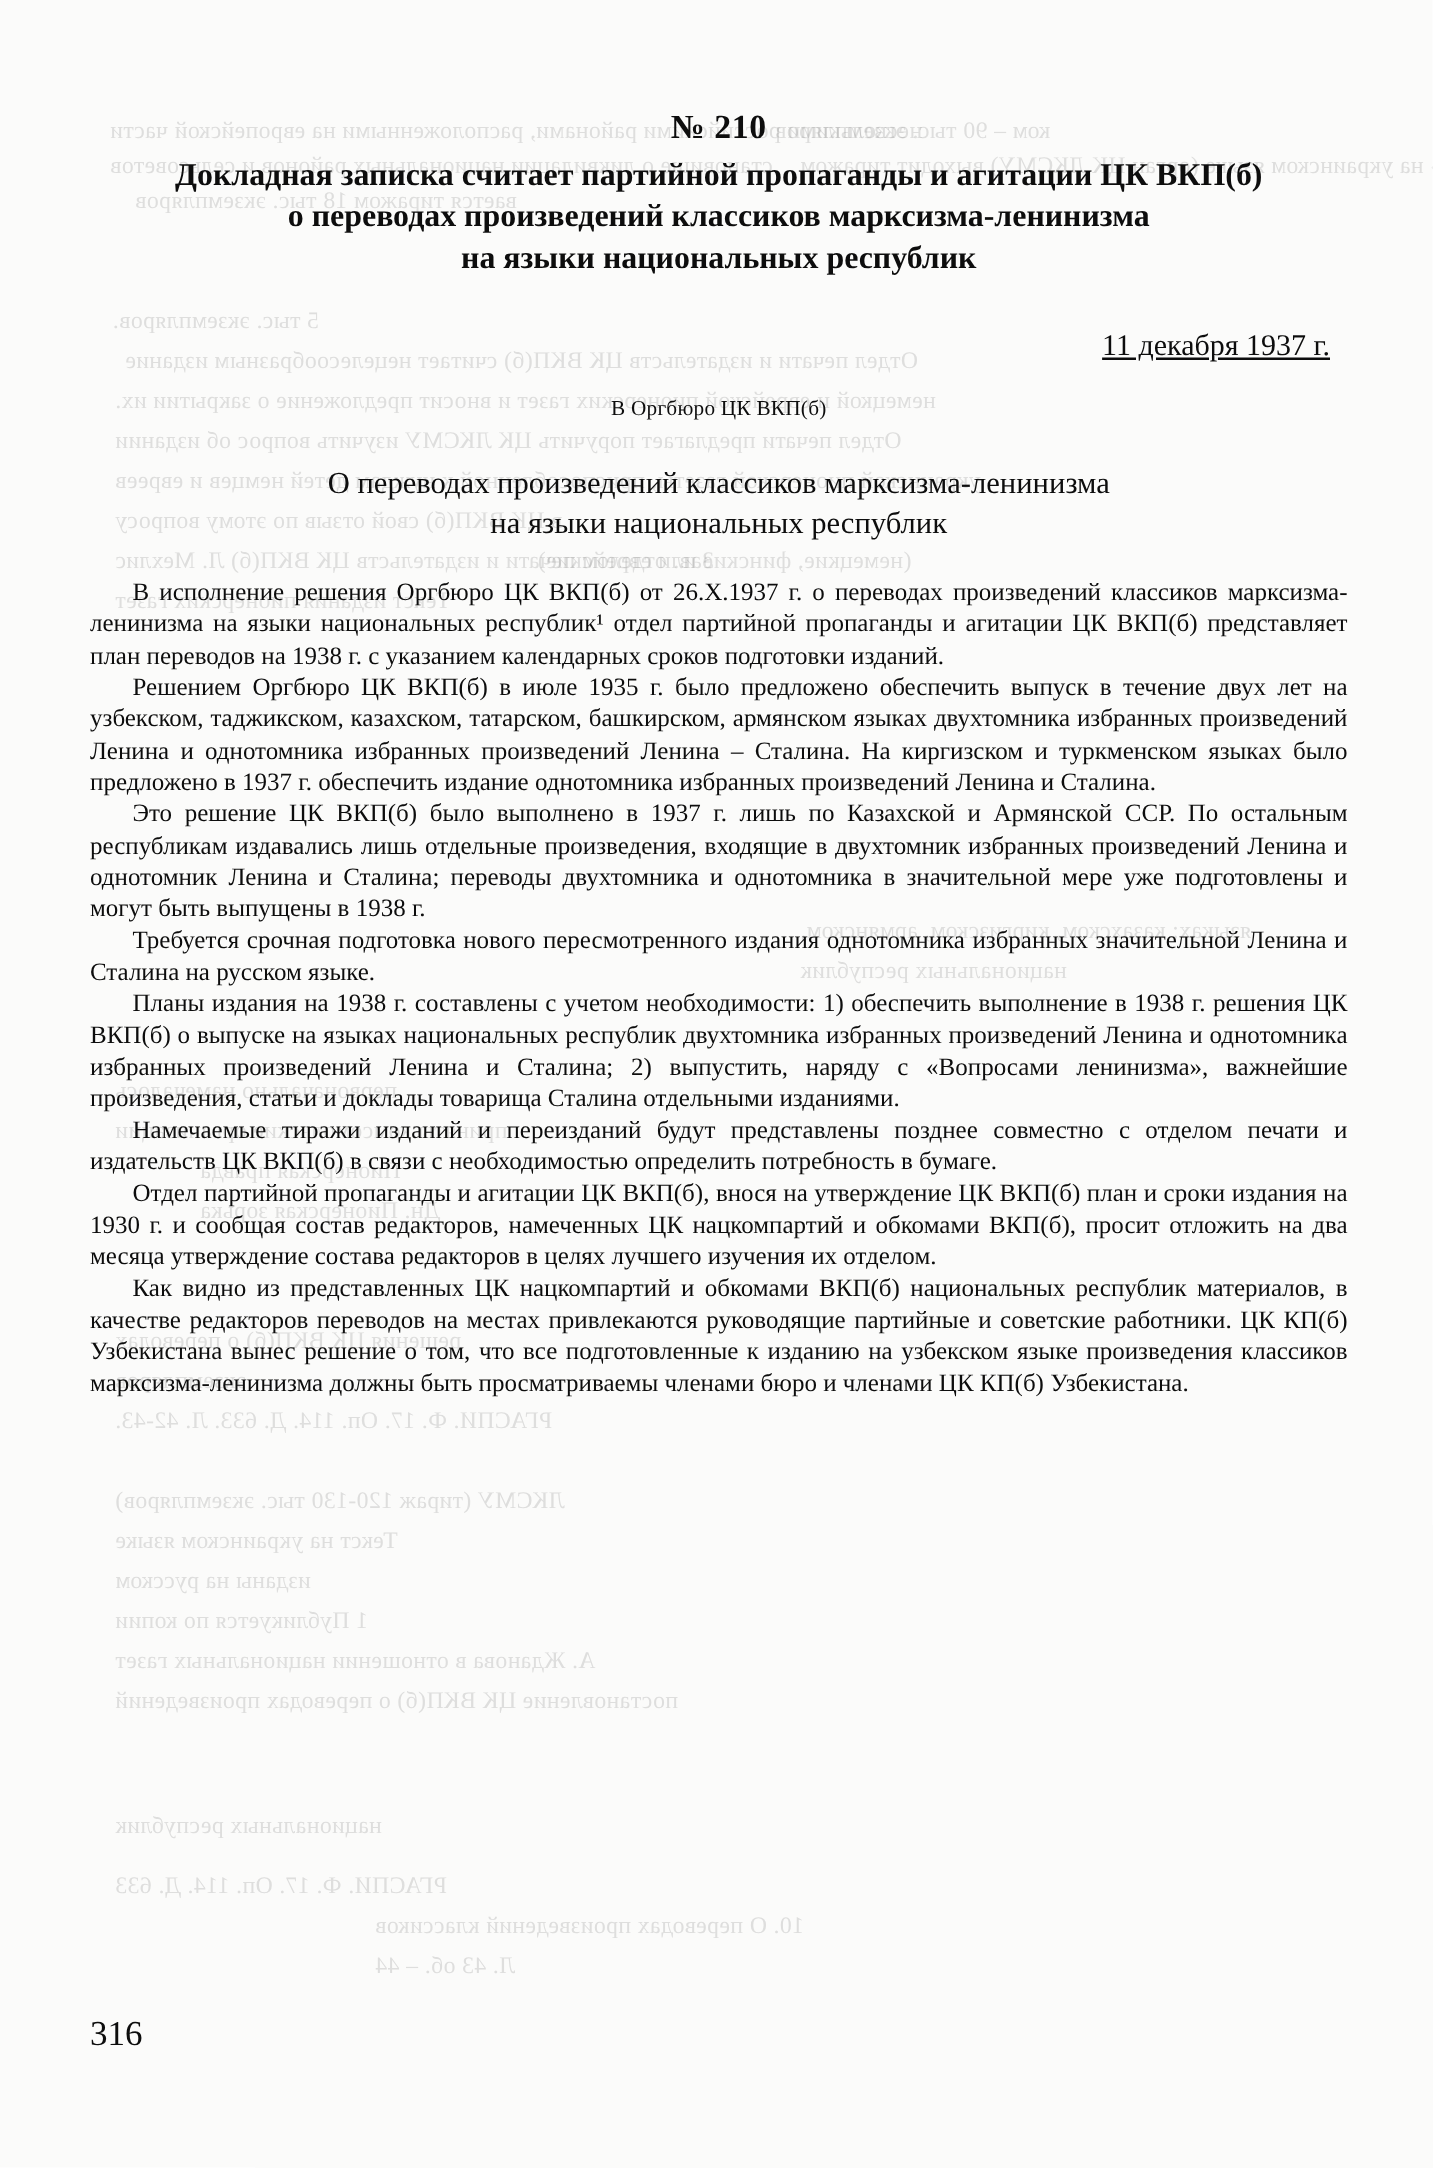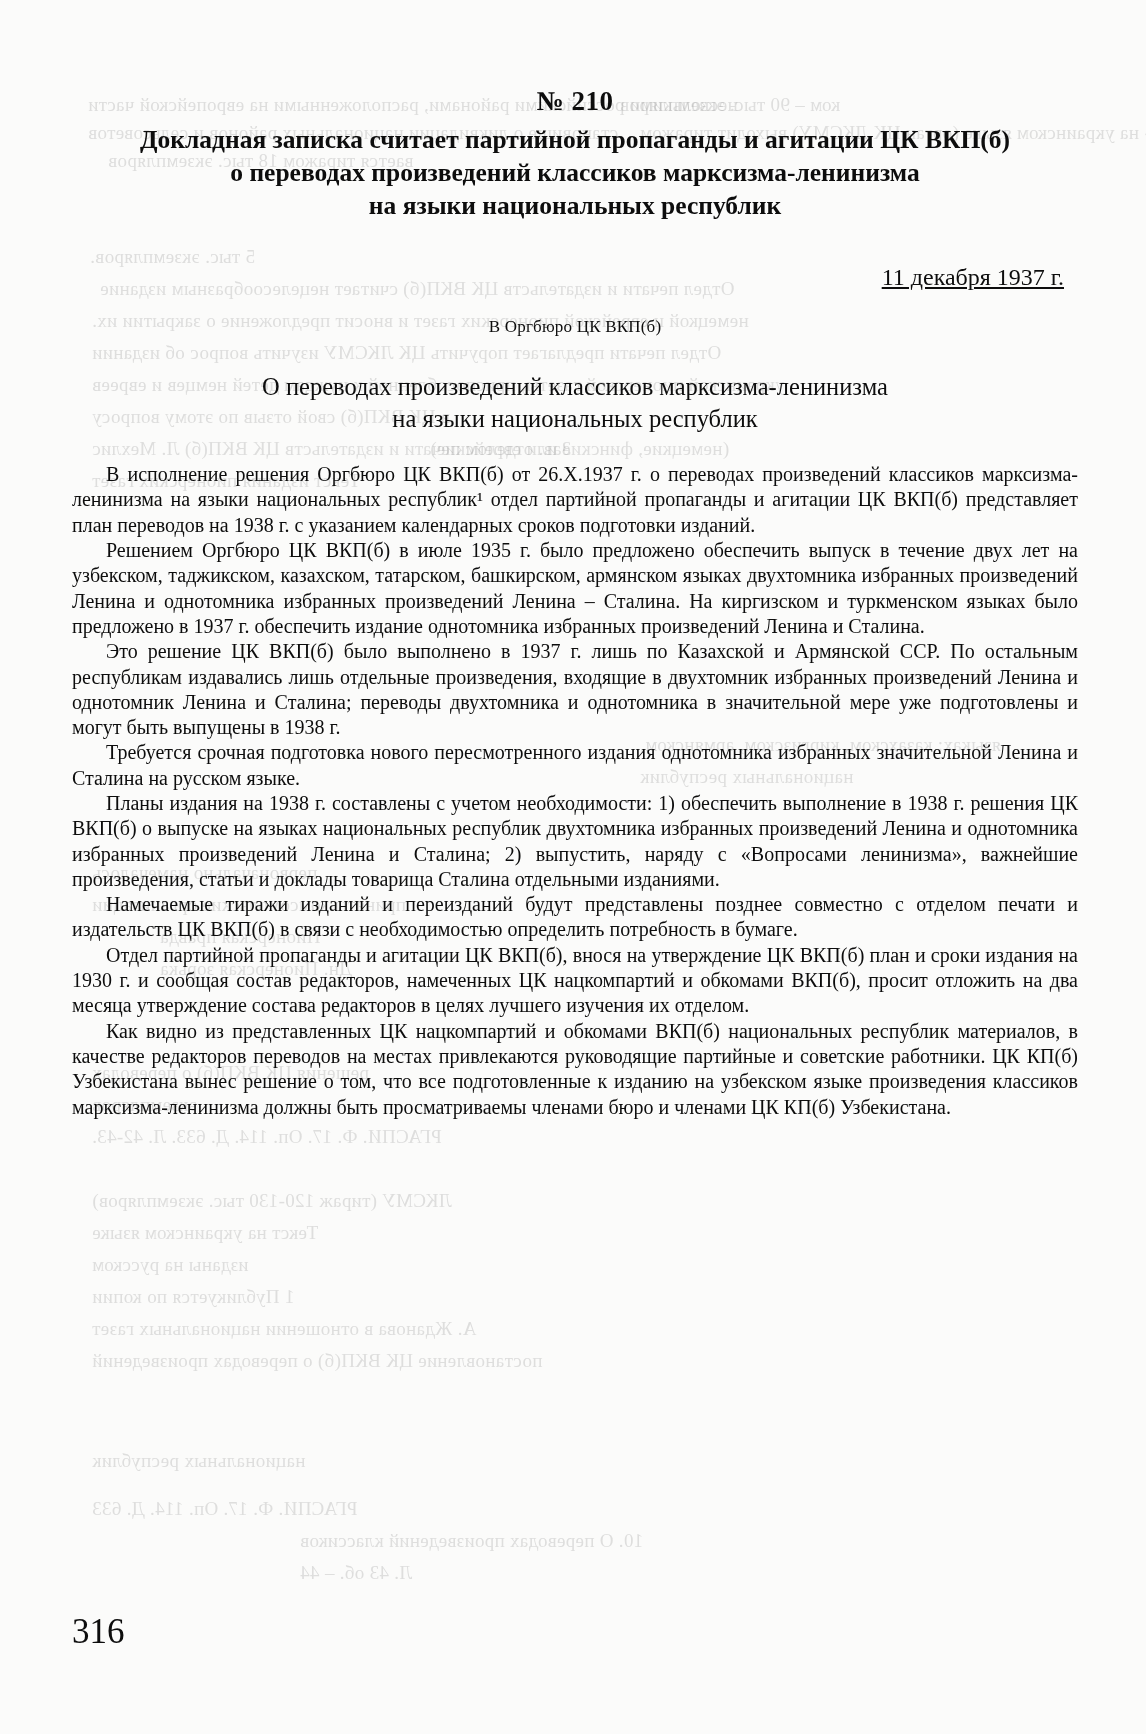--- a/index.html
+++ b/index.html
@@ -83,21 +83,21 @@
     text-justify: inter-word;
   }
   .body p {
     margin: 0;
     text-indent: 34px;
   }
   .folio {
     position: absolute;
     left: 72px;
     top: 1612px;
-    font-size: 35px;
+    font-size: 28px;
   }
 </style>
 </head>
 <body>
 
 <div class="page">
 
   <div class="bleed" style="left:88px; top:94px;">несколькими российскими районами, расположенными на европейской части</div>
   <div class="bleed" style="left:88px; top:122px;">становище о ликвидации национальных районов и сельсоветов</div>
   <div class="bleed" style="left:108px; top:150px;">вается тиражом 18 тыс. экземпляров</div>

